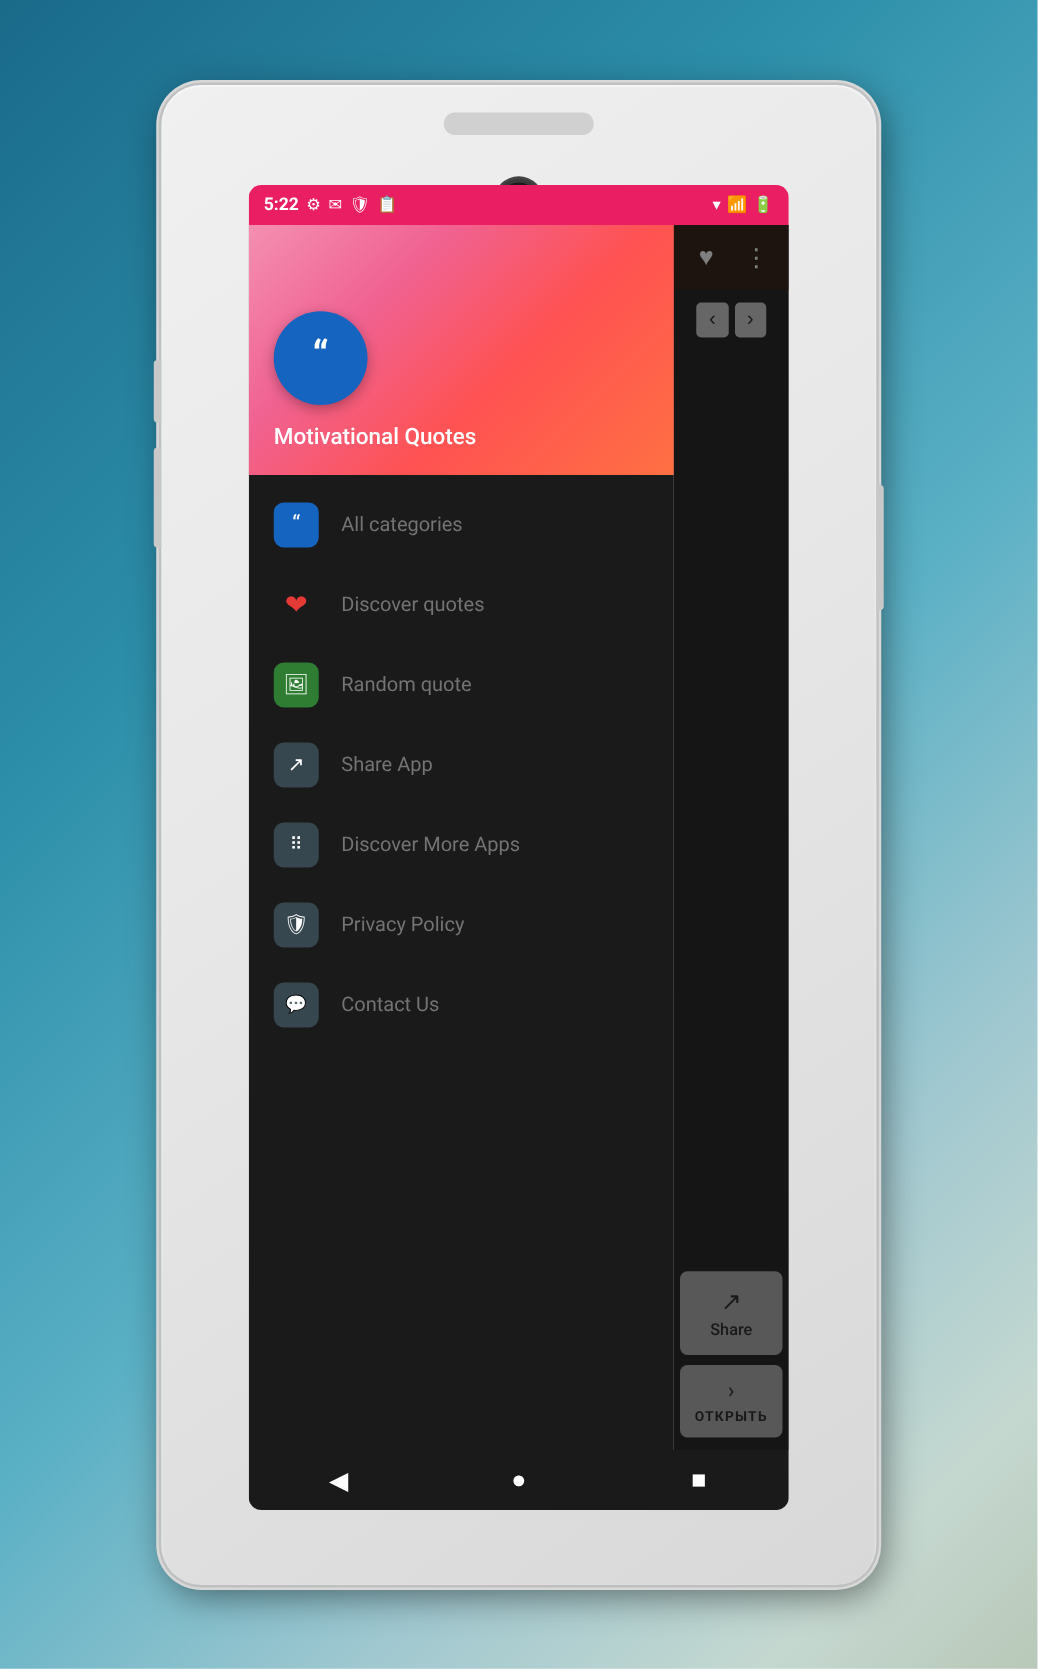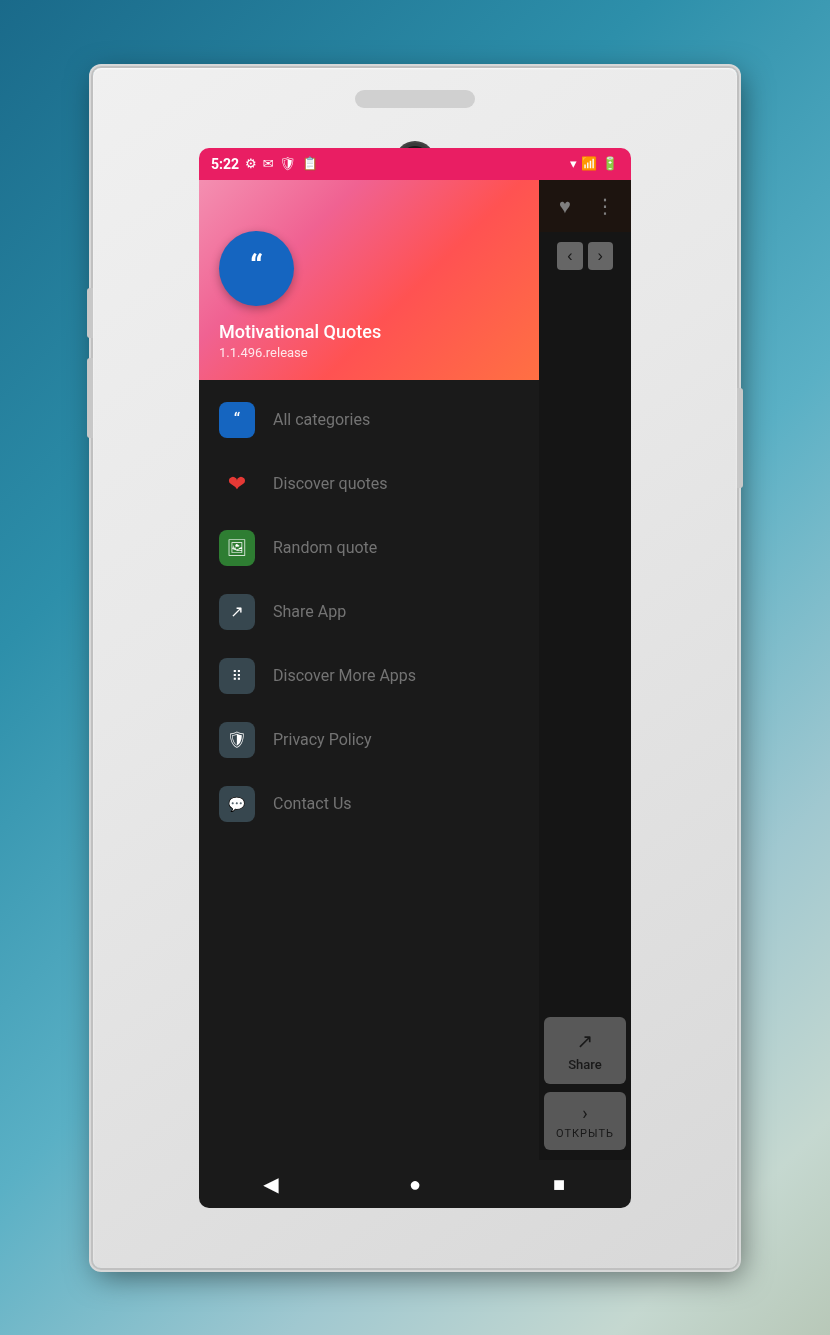--- a/index.html
+++ b/index.html
@@ -9,24 +9,24 @@
       height: 1335px;
       background: linear-gradient(135deg, #1a6a8a 0%, #2d8faa 30%, #5ab0c5 55%, #a0c8d0 75%, #c5d8d0 90%, #b8c8b8 100%);
       display: flex;
       align-items: center;
       justify-content: center;
       font-family: 'Roboto', Arial, sans-serif;
       overflow: hidden;
     }
 
     .phone-outer {
-      width: 644px;
+      width: 572px;
       height: 1200px;
       background: linear-gradient(145deg, #f0f0f0 0%, #e8e8e8 40%, #d8d8d8 100%);
-      border-radius: 8px;
+      border-radius: 32px;
       position: relative;
       box-shadow:
         0 0 0 2px #c0c0c0,
         0 0 0 4px #d8d8d8,
         4px 8px 30px rgba(0,0,0,0.5),
         inset 0 1px 2px rgba(255,255,255,0.8);
       display: flex;
       align-items: center;
       justify-content: center;
     }
@@ -333,21 +333,21 @@
       padding: 10px;
       display: flex;
       flex-direction: column;
       align-items: center;
       gap: 4px;
       position: relative;
     }
     .open-btn-label {
       font-size: 11px;
       color: #333;
-      font-weight: normal;
+      font-weight: bold;
       letter-spacing: 1px;
     }
 
     
     .drawer-scrim {
       position: absolute;
       left: 340px;
       top: 0;
       width: 92px;
       height: 100%;
@@ -440,21 +440,20 @@
 
     <div class="screen-body">
 
       <div class="drawer">
 
         <div class="drawer-header">
           <div class="app-icon-circle">
             <span class="quote-marks">“</span>
           </div>
           <div class="app-name">Motivational Quotes</div>
-          <div class="app-version">1.1.496.release</div>
         </div>
 
         <div class="drawer-menu">
 
           <div class="menu-item">
             <div class="menu-icon icon-categories">
               <span style="color:white;font-size:18px;">“</span>
             </div>
             <span class="menu-label">All categories</span>
           </div>

